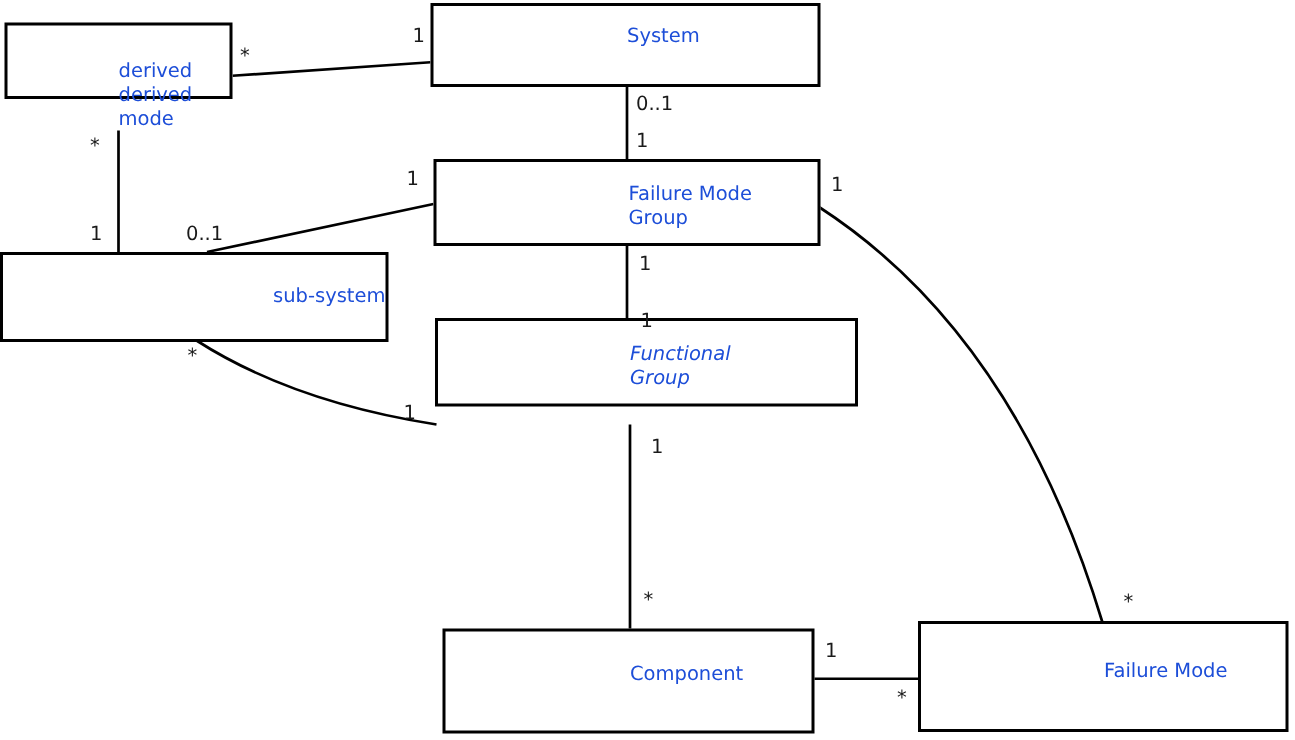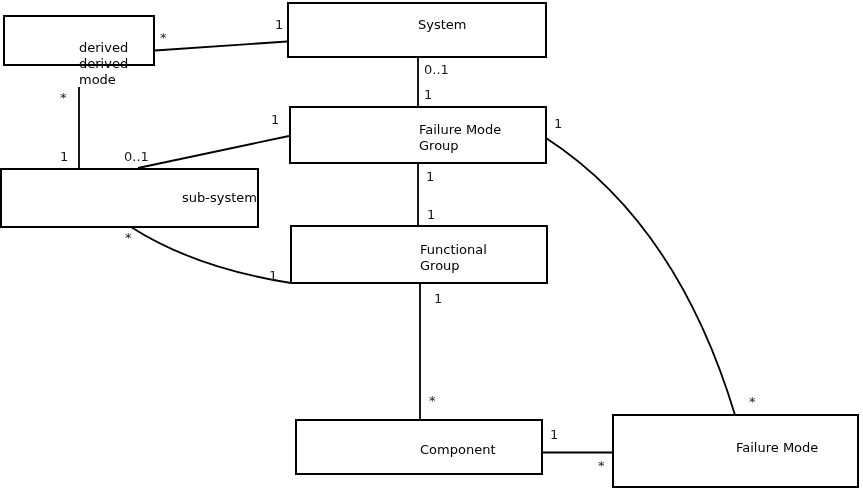--- a/index.html
+++ b/index.html
@@ -21,40 +21,40 @@
     position: absolute;
     box-sizing: border-box;
     border: 2px solid #000000;
     background: #ffffff;
   }
   .entity-label {
     position: absolute;
     font-size: 13px;
     line-height: 16px;
     white-space: nowrap;
-    color: #000000;
+    color: #1d4ed8;
   }
   .entity-label.centered {
     left: 0; right: 0;
     text-align: right;
   }
   .mult {
     position: absolute;
     font-size: 13px;
     line-height: 16px;
     white-space: nowrap;
     color: #1a1a1a;
   }
   
   #box-dfm        { left: 3px;   top: 15px;  width: 152px; height: 51px; }
   #box-system     { left: 287px; top: 2px;   width: 260px; height: 56px; }
   #box-fmg        { left: 289px; top: 106px; width: 258px; height: 58px; }
   #box-subsystem  { left: 0px;   top: 168px; width: 259px; height: 60px; }
-  #box-fg         { left: 290px; top: 225px; width: 258px; height: 59px; }
-  #box-component  { left: 295px; top: 419px; width: 248px; height: 56px; text-align: center; }
+  #box-fg         { left: 290px; top: 212px; width: 282px; height: 59px; font-style: italic; }
+  #box-component  { left: 295px; top: 419px; width: 248px; height: 70px; text-align: center; }
   #box-fm         { left: 612px; top: 414px; width: 247px; height: 74px; }
 </style>
 </head>
 <body>
 
 <div class="canvas">
 
   <svg class="wires" viewBox="0 0 863 493" xmlns="http://www.w3.org/2000/svg" fill="none" stroke="#000000" stroke-width="1.8">
     <path d="M155,50.5 L287,41.5"></path>
     <path d="M79,87 L79,168"></path>

